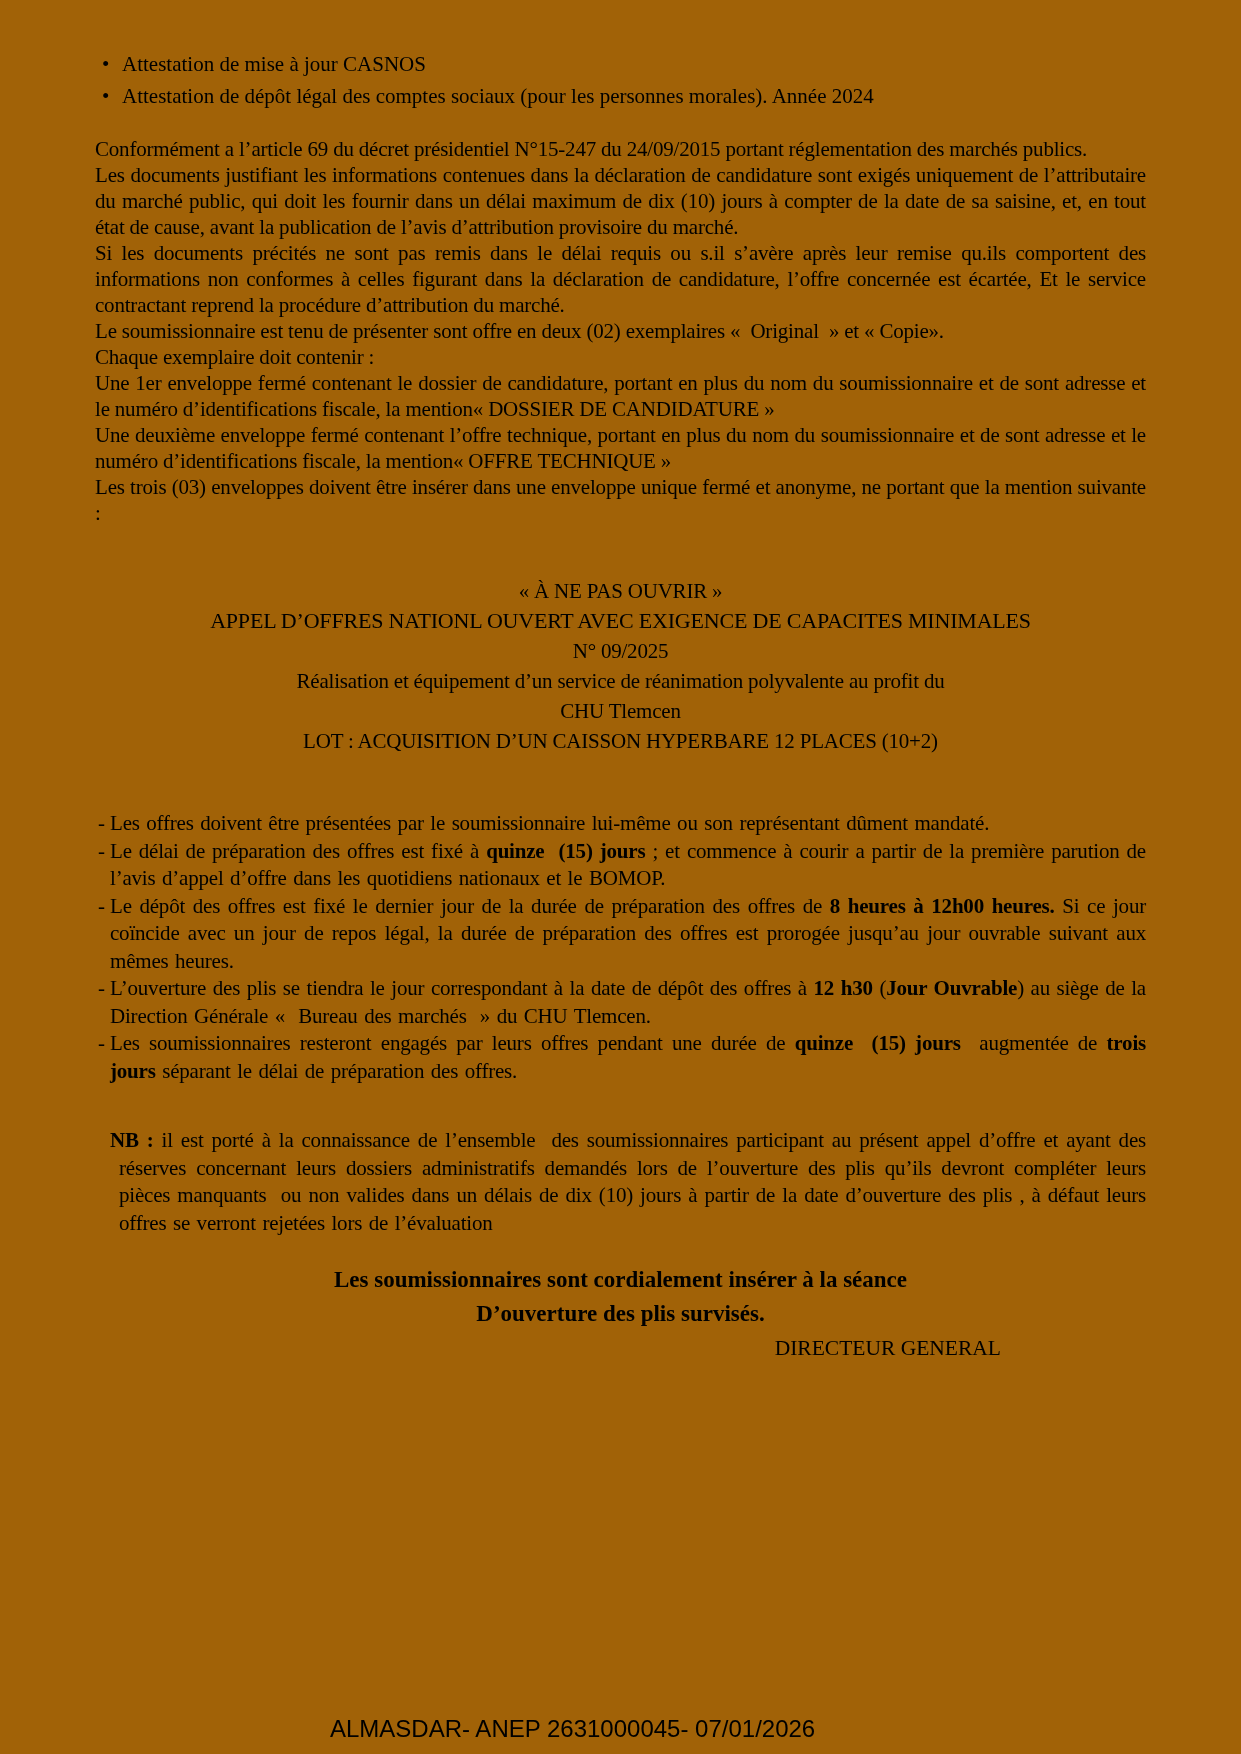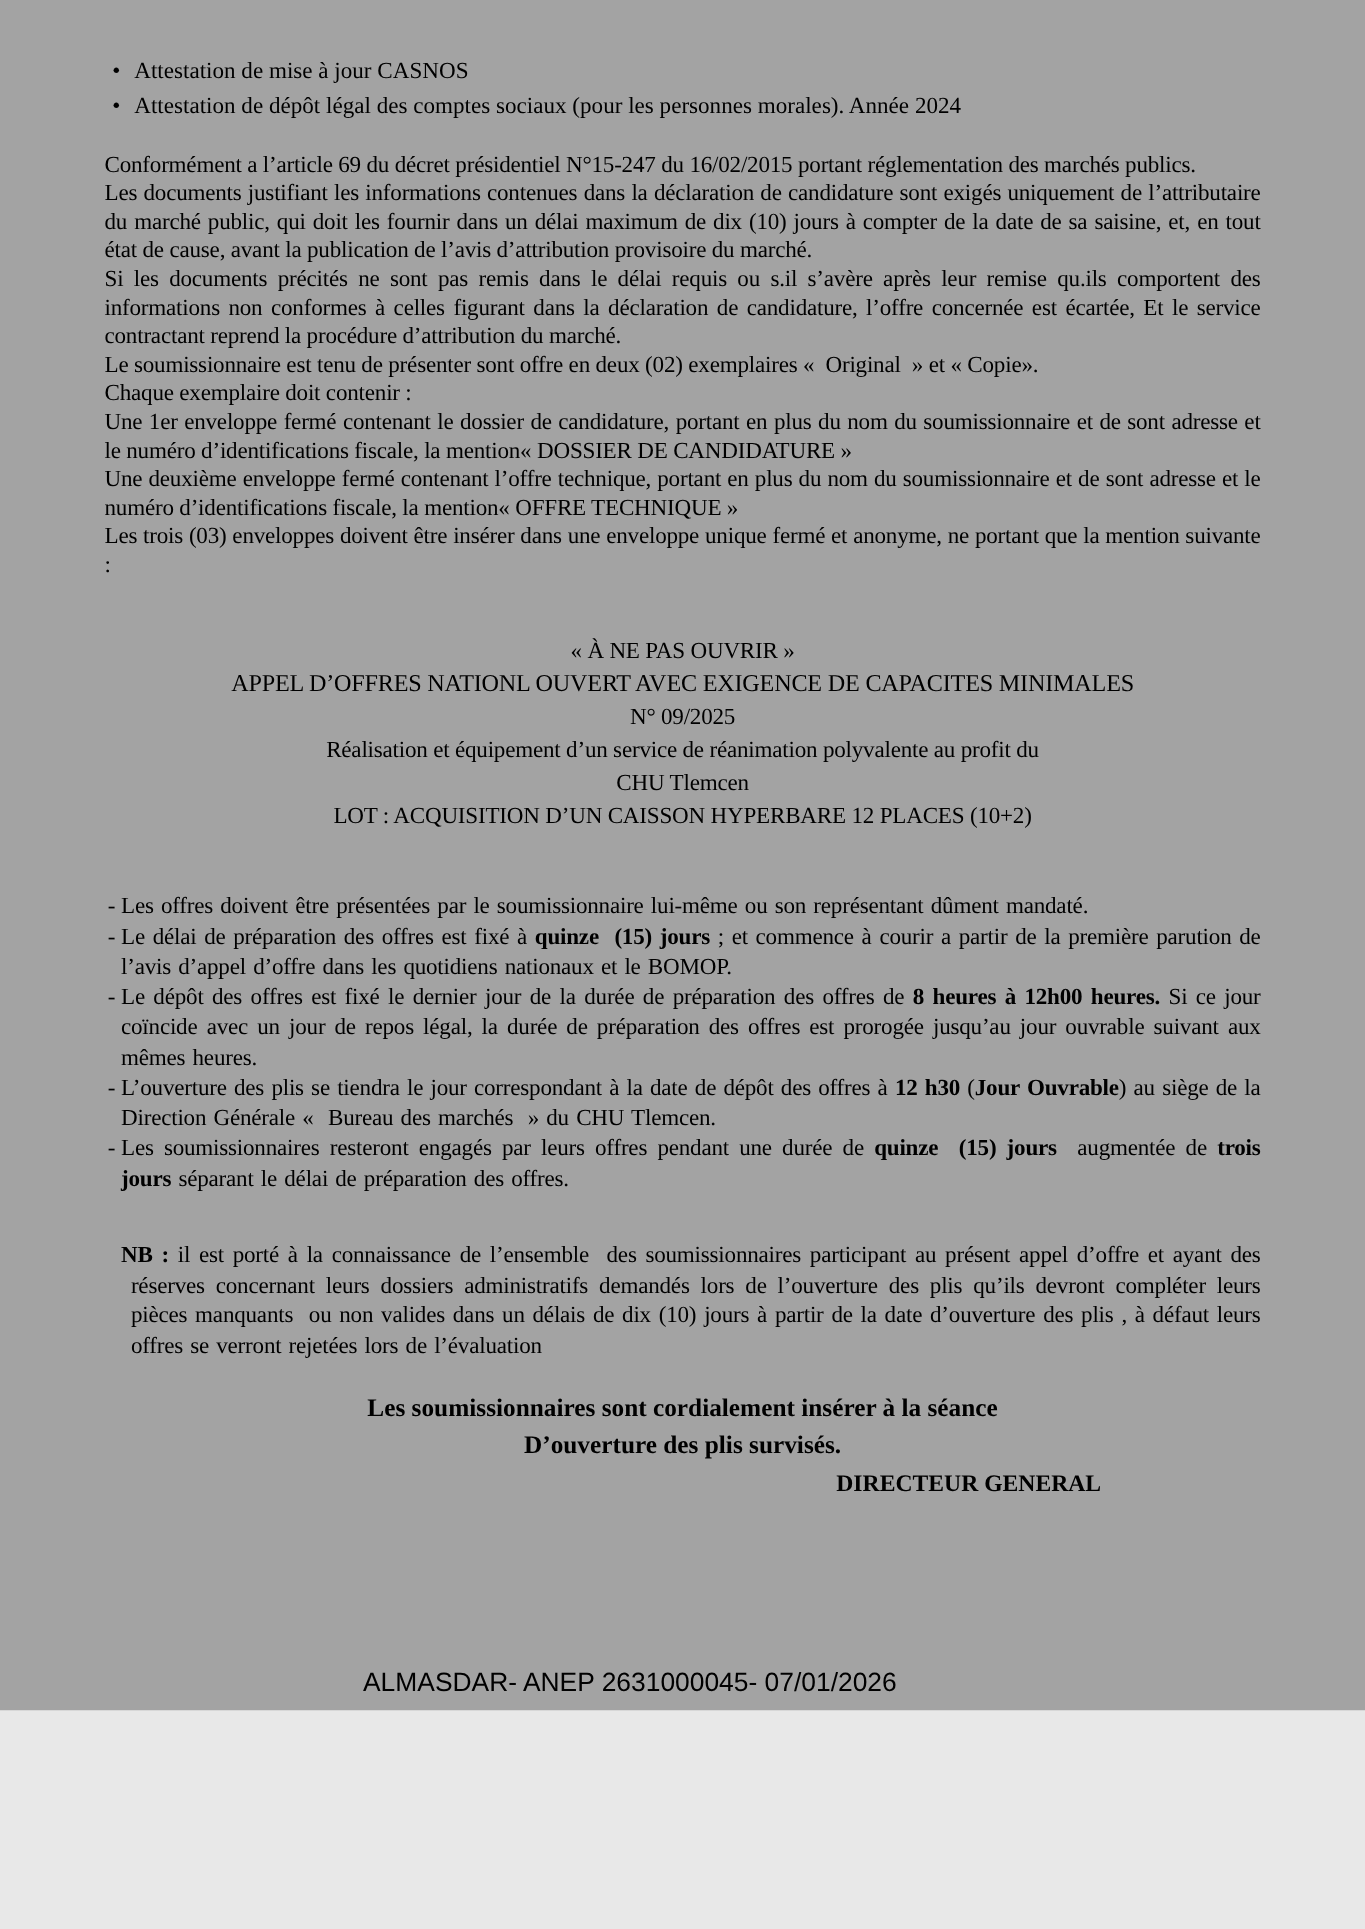--- a/index.html
+++ b/index.html
@@ -1,22 +1,22 @@
 <!DOCTYPE html>
 <html><head>
 <meta charset="utf-8">
 <style>
   html, body { margin: 0; padding: 0; background: #e8e8e8; }
   .page {
     width: 1241px;
-    height: 1555px;
+    height: 1754px;
     box-sizing: border-box;
     margin: 0 auto;
     padding: 48px 95px 0 95px;
-    background: #a3a3a3;
+    background: #a16207;
     color: #000000;
     font-family: "Liberation Serif", serif;
     font-size: 21px;
     line-height: 26px;
     position: relative;
     overflow: hidden;
   }
   
   .bullets { margin: 0; }
   .bullet-item { position: relative; padding-left: 27px; line-height: 32px; }
@@ -38,39 +38,39 @@
   
   .nb-block {
     margin: 42px 0 0 15px; padding-left: 9px; text-indent: -9px;
     text-align: justify; line-height: 27.5px; letter-spacing: -0.2px; word-spacing: 1.5px;
   }
   .bold { font-weight: bold; }
   
   .invitation { margin-top: 26px; text-align: center; font-weight: bold; font-size: 23px; line-height: 34px; }
   .invitation p { margin: 0; }
   
-  .signature { margin-top: 4px; text-align: right; padding-right: 145px; font-weight: bold; font-size: 21.5px; }
+  .signature { margin-top: 4px; text-align: right; padding-right: 145px; font-weight: normal; font-size: 21.5px; }
   
   .footer {
     position: absolute; left: 330px; bottom: 14px;
     font-family: "Liberation Sans", sans-serif; font-size: 24px; line-height: 22px;
   }
 </style>
 </head>
 <body>
 
 <div class="page">
 
   <div class="bullets">
     <div class="bullet-item">Attestation de mise à jour CASNOS</div>
     <div class="bullet-item">Attestation de dépôt légal des comptes sociaux (pour les personnes morales). Année 2024</div>
   </div>
 
   <div class="body-block">
-    <p>Conformément a l’article 69 du décret présidentiel N°15-247 du 16/02/2015 portant réglementation des marchés publics.</p>
+    <p>Conformément a l’article 69 du décret présidentiel N°15-247 du 24/09/2015 portant réglementation des marchés publics.</p>
     <p>Les documents justifiant les informations contenues dans la déclaration de candidature sont exigés uniquement de l’attributaire du marché public, qui doit les fournir dans un délai maximum de dix (10) jours à compter de la date de sa saisine, et, en tout état de cause, avant la publication de l’avis d’attribution provisoire du marché.</p>
     <p>Si les documents précités ne sont pas remis dans le délai requis ou s.il s’avère après leur remise qu.ils comportent des informations non conformes à celles figurant dans la déclaration de candidature, l’offre concernée est écartée, Et le service contractant reprend la procédure d’attribution du marché.</p>
     <p>Le soumissionnaire est tenu de présenter sont offre en deux (02) exemplaires «&nbsp; Original &nbsp;» et « Copie».</p>
     <p>Chaque exemplaire doit contenir :</p>
     <p>Une 1er enveloppe fermé contenant le dossier de candidature, portant en plus du nom du soumissionnaire et de sont adresse et le numéro d’identifications fiscale, la mention« DOSSIER DE CANDIDATURE »</p>
     <p>Une deuxième enveloppe fermé contenant l’offre technique, portant en plus du nom du soumissionnaire et de sont adresse et le numéro d’identifications fiscale, la mention« OFFRE TECHNIQUE »</p>
     <p>Les trois (03) enveloppes doivent être insérer dans une enveloppe unique fermé et anonyme, ne portant que la mention suivante :</p>
   </div>
 
   <div class="headings">

